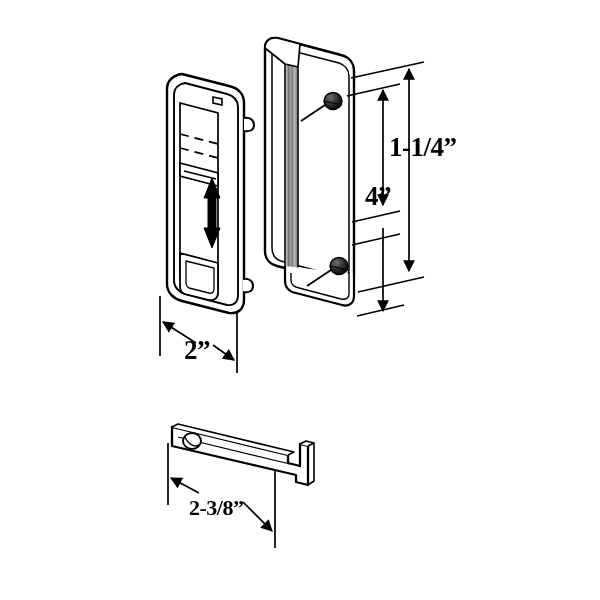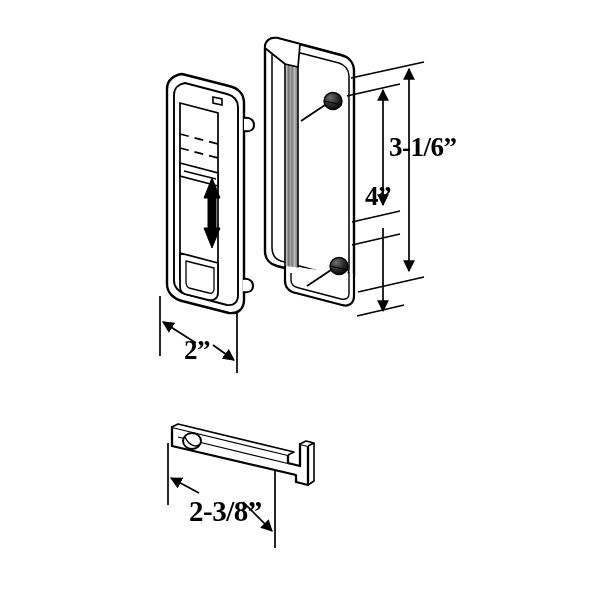--- a/index.html
+++ b/index.html
@@ -45,21 +45,21 @@
     font-size: 27px;
   }
   #lbl-2 {
     left: 184px;
     top: 337px;
     font-size: 27px;
   }
   #lbl-2-3-8 {
     left: 189px;
     top: 497px;
-    font-size: 29px;
+    font-size: 22px;
   }
 </style>
 </head>
 <body>
 
 <div id="stage">
 
   <svg id="drawing" viewBox="0 0 600 600" xmlns="http://www.w3.org/2000/svg">
 
     <defs>
@@ -240,21 +240,21 @@
     </g>
 
     <g>
       <line x1="168" y1="443" x2="168" y2="505" stroke="#000000" stroke-width="1.7"></line>
       <line x1="275" y1="470" x2="275" y2="548" stroke="#000000" stroke-width="1.7"></line>
       <line x1="199" y1="493" x2="171" y2="478" stroke="#000000" stroke-width="1.7" marker-end="url(#arrowEnd)"></line>
       <line x1="243" y1="502" x2="272" y2="531" stroke="#000000" stroke-width="1.7" marker-end="url(#arrowEnd)"></line>
     </g>
   </svg>
 
-  <div class="dim-label" id="lbl-3-1-4">3-1/6”</div>
+  <div class="dim-label" id="lbl-3-1-4">1-1/4”</div>
 
   <div class="dim-label" id="lbl-4">4”</div>
 
   <div class="dim-label" id="lbl-2">2”</div>
 
   <div class="dim-label" id="lbl-2-3-8">2-3/8”</div>
 
 </div>
 
 </body></html>

